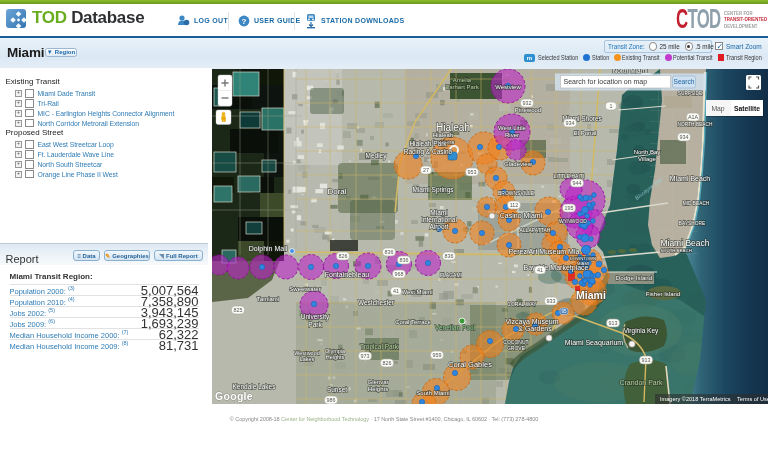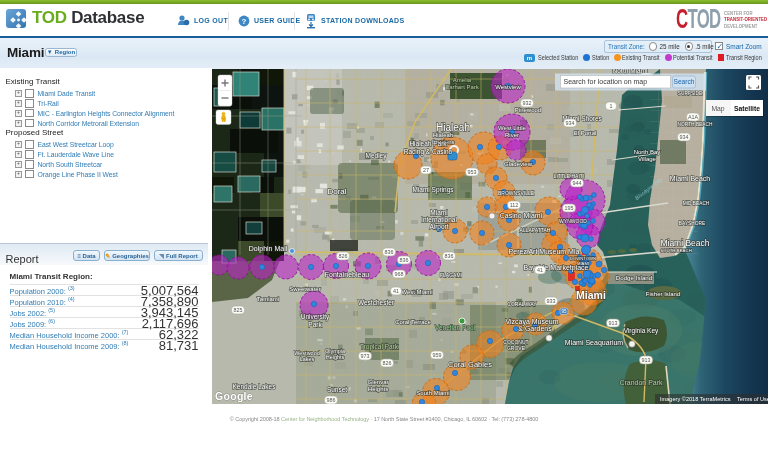--- a/index.html
+++ b/index.html
@@ -196,21 +196,21 @@
       <div class="rrow">
           <span class="rlink">Population 2010: <sup>(4)</sup></span>
           <span class="rval">7,358,890</span>
         </div>
       <div class="rrow">
           <span class="rlink">Jobs 2002: <sup>(5)</sup></span>
           <span class="rval">3,943,145</span>
         </div>
       <div class="rrow">
           <span class="rlink">Jobs 2009: <sup>(6)</sup></span>
-          <span class="rval">2,117,696</span>
+          <span class="rval">1,693,239</span>
         </div>
       <div class="rrow">
           <span class="rlink">Median Household Income 2000: <sup>(7)</sup></span>
           <span class="rval">62,322</span>
         </div>
       <div class="rrow">
           <span class="rlink">Median Household Income 2009: <sup>(8)</sup></span>
           <span class="rval">81,731</span>
         </div>
     </div>

